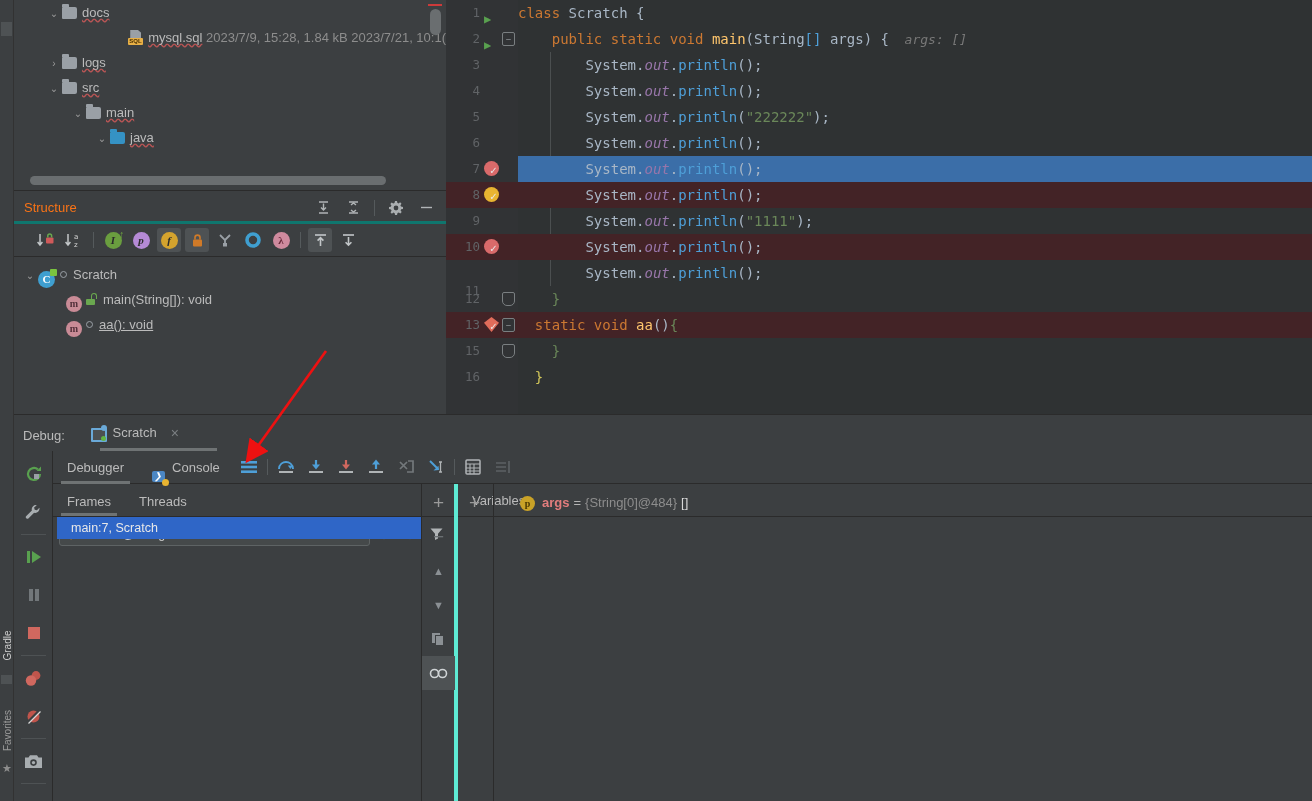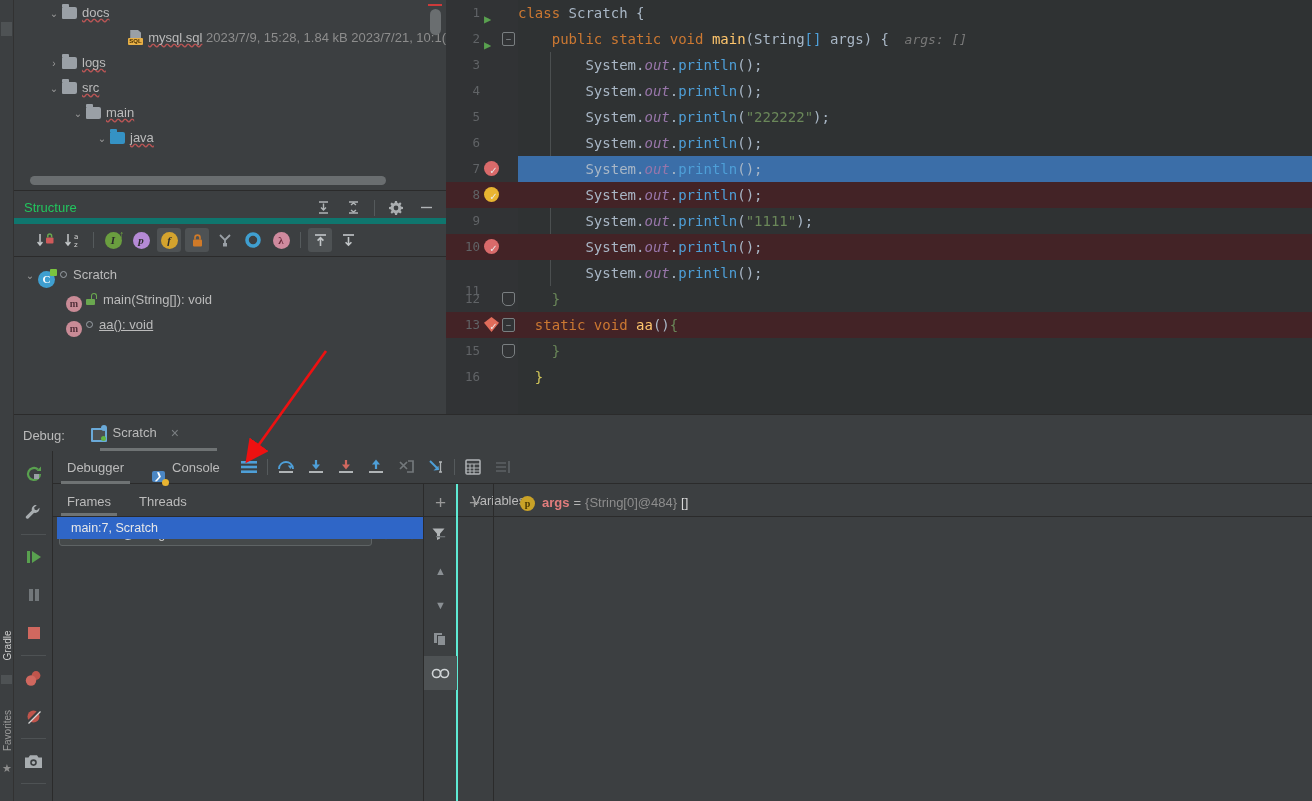--- a/index.html
+++ b/index.html
@@ -43,21 +43,21 @@
   .hscroll { position:absolute; left:16px; bottom:5px; width:356px; height:9px;
     background:#6a6e70; border-radius:5px; }
   .vscroll { position:absolute; right:5px; top:9px; width:11px; height:26px;
     background:#6a6e70; border-radius:6px; }
   .redmark { position:absolute; right:4px; top:4px; width:14px; height:2px; background:#cc3a3a; }
 
   
   .struct { position:absolute; left:14px; top:190px; width:432px; height:224px;
     background:#3c3f41; border-top:1px solid #2b2b2b; }
   .struct-hdr { position:relative; height:33px; line-height:33px; padding-left:10px;
-    font-size:13px; color:#22c55e; border-bottom:6px solid #0f766e; }
+    font-size:13px; color:#f97316; border-bottom:3px solid #0f766e; }
   .hdr-btns { position:absolute; right:8px; top:0; height:33px; display:flex;
     align-items:center; gap:6px; }
   .ibtn { width:24px; height:24px; display:flex; align-items:center; justify-content:center;
     border-radius:3px; }
   .ibtn.on { background:#4e5254; }
   .sep-v { width:1px; height:16px; background:#555a5c; margin:0 3px; }
   .struct-tools { position:relative; height:33px; display:flex; align-items:center;
     padding-left:20px; gap:4px; border-bottom:1px solid #2b2b2b; }
   .cbadge { width:17px; height:17px; border-radius:50%; display:flex; align-items:center;
     justify-content:center; font-size:11px; font-weight:bold; font-style:italic;
@@ -130,21 +130,21 @@
   .console-ic:before { content:""; position:absolute; left:0; top:0; width:13px; height:11px;
     background:#4b87c4; border-radius:2px; }
   .console-ic:after { content:""; position:absolute; left:2px; top:2px; color:#fff;
     font-size:8px; line-height:7px; }
   .console-arrow { position:absolute; left:2px; top:1px; color:#ffffff; font-size:9px; line-height:9px; }
   .console-badge { position:absolute; right:-2px; bottom:-2px; width:7px; height:7px;
     border-radius:50%; background:#e8b431; }
   .tb-ico { width:30px; height:33px; display:flex; align-items:center; justify-content:center; }
 
   .panes { position:absolute; top:33px; left:0; right:0; bottom:0; display:flex; }
-  .pane-left { width:405px; border-right:2px solid #5eead4; position:relative; }
+  .pane-left { width:405px; border-right:4px solid #5eead4; position:relative; }
   .pane-right { flex:1; position:relative; }
   .pane-hdr { height:33px; display:flex; align-items:flex-end; border-bottom:1px solid #2b2b2b; }
   .ptab { padding:0 14px 7px; font-size:13px; color:#bbbbbb; position:relative; }
   .ptab.sel:after { content:""; position:absolute; left:8px; right:8px; bottom:0;
     height:3px; background:#6f7374; }
   .pane-hdr.vars { padding-left:14px; align-items:center; font-size:13px; }
 
   .frames-bar { position:relative; height:33px; display:flex; align-items:center;
     padding:0 6px; gap:2px; }
   .thread-sel { flex:1; height:24px; background:#45494a; border:1px solid #5e6364;

